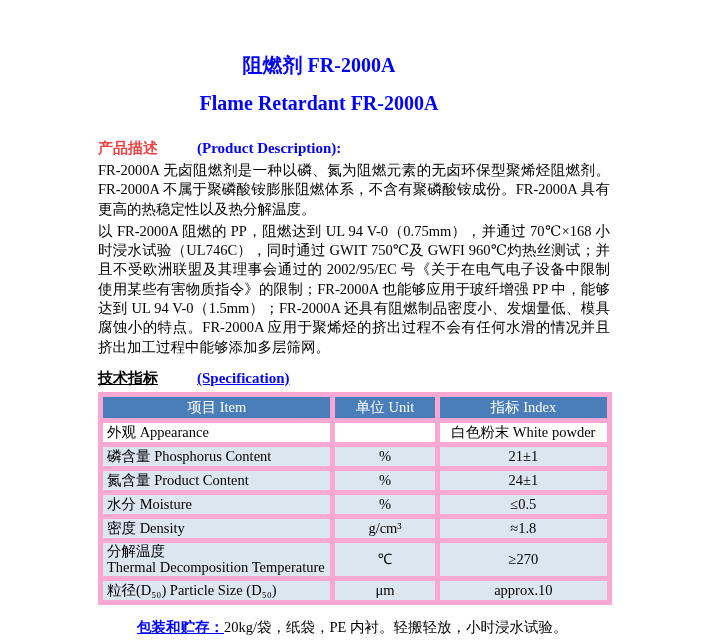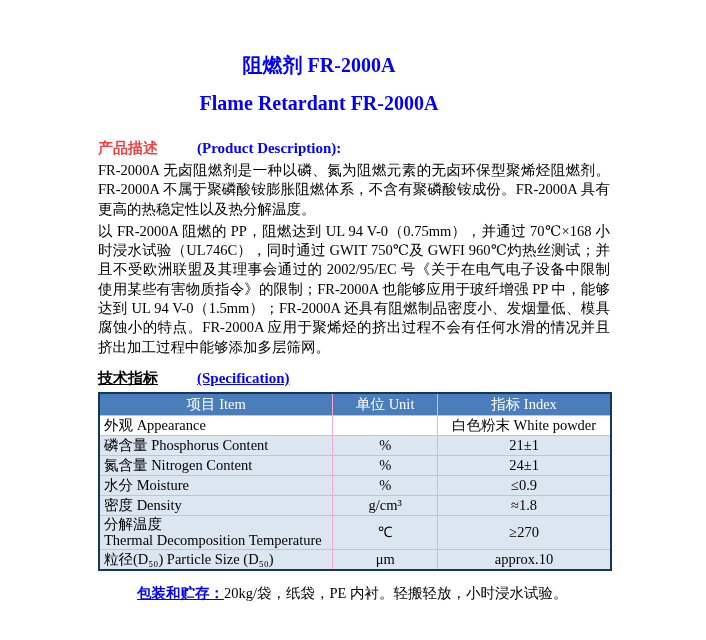--- a/index.html
+++ b/index.html
@@ -11,21 +11,21 @@
   .content{margin:25px 0 0 98px;width:512px;}
   .sec-head{font-size:15px;font-weight:bold;margin:0;line-height:17px;}
   .spec-head{margin-top:13px;}
   .red{color:#ef4444;}
   .blue{color:#0000FF;padding-left:39px;}
   .dark{color:#000000;}
   .u{text-decoration:underline;}
   .para{margin:3px 0 0 0;font-size:14.5px;line-height:19.3px;text-align:justify;}
   .para.first{margin-top:4px;}
   table.spec-table{border-collapse:collapse;margin-top:5px;width:514px;border:2px solid #17365D;font-size:14.5px;table-layout:fixed;}
-  table.spec-table th,table.spec-table td{border:1px solid #f9a8d4;padding:0 4px;overflow:hidden;}
+  table.spec-table th,table.spec-table td{border:5px solid #f9a8d4;padding:0 4px;overflow:hidden;}
   table.spec-table th{background:#4A7EBB;color:#ffffff;font-weight:normal;text-align:center;height:21px;line-height:18px;}
   table.spec-table td{height:19px;line-height:16.5px;}
   td.c-item{text-align:left;white-space:pre-line;}
   td.c-unit,td.c-index{text-align:center;}
   tr.alt{background:#DCE6F1;font-family:Liberation Serif, serif;}
   .packaging{margin-top:13px;font-size:14.5px;line-height:19px;}
 </style>
 </head>
 <body>
 
@@ -61,28 +61,28 @@
           <td class="c-item">外观 Appearance</td>
           <td class="c-unit"></td>
           <td class="c-index">白色粉末 White powder</td>
         </tr>
         <tr class="alt">
           <td class="c-item">磷含量 Phosphorus Content</td>
           <td class="c-unit">%</td>
           <td class="c-index">21±1</td>
         </tr>
         <tr class="alt">
-          <td class="c-item">氮含量 Nitrogen Content</td>
+          <td class="c-item">氮含量 Product Content</td>
           <td class="c-unit">%</td>
           <td class="c-index">24±1</td>
         </tr>
         <tr class="alt">
           <td class="c-item">水分 Moisture</td>
           <td class="c-unit">%</td>
-          <td class="c-index">≤0.9</td>
+          <td class="c-index">≤0.5</td>
         </tr>
         <tr class="alt">
           <td class="c-item">密度 Density</td>
           <td class="c-unit">g/cm³</td>
           <td class="c-index">≈1.8</td>
         </tr>
         <tr class="alt">
           <td class="c-item">分解温度
 Thermal Decomposition Temperature</td>
           <td class="c-unit">℃</td>

